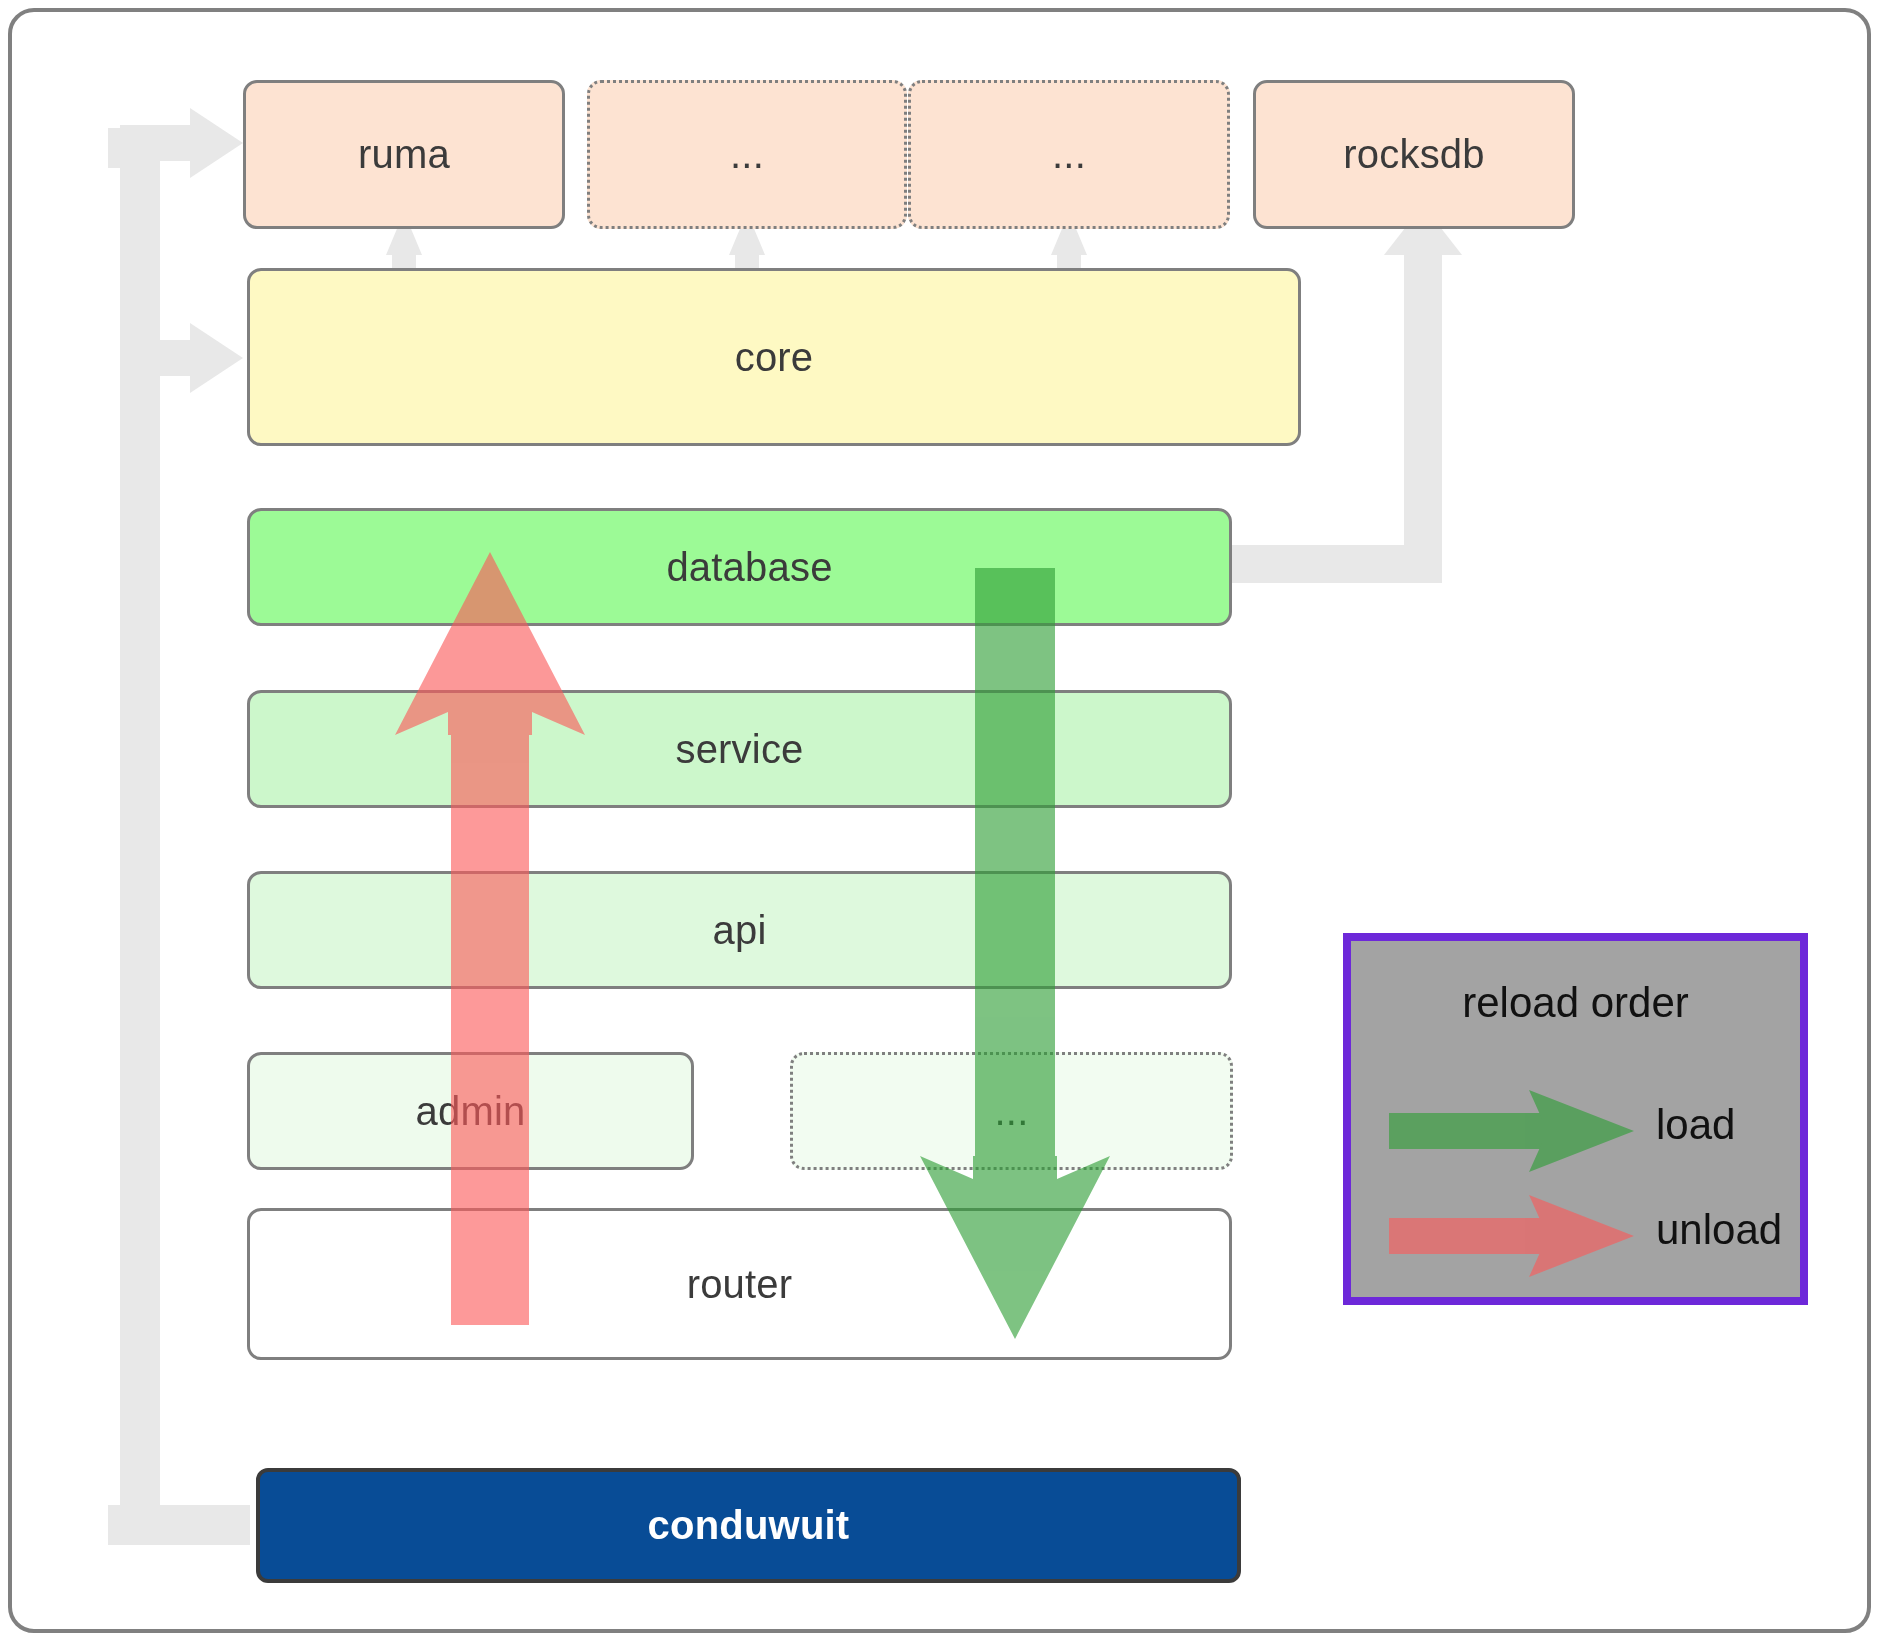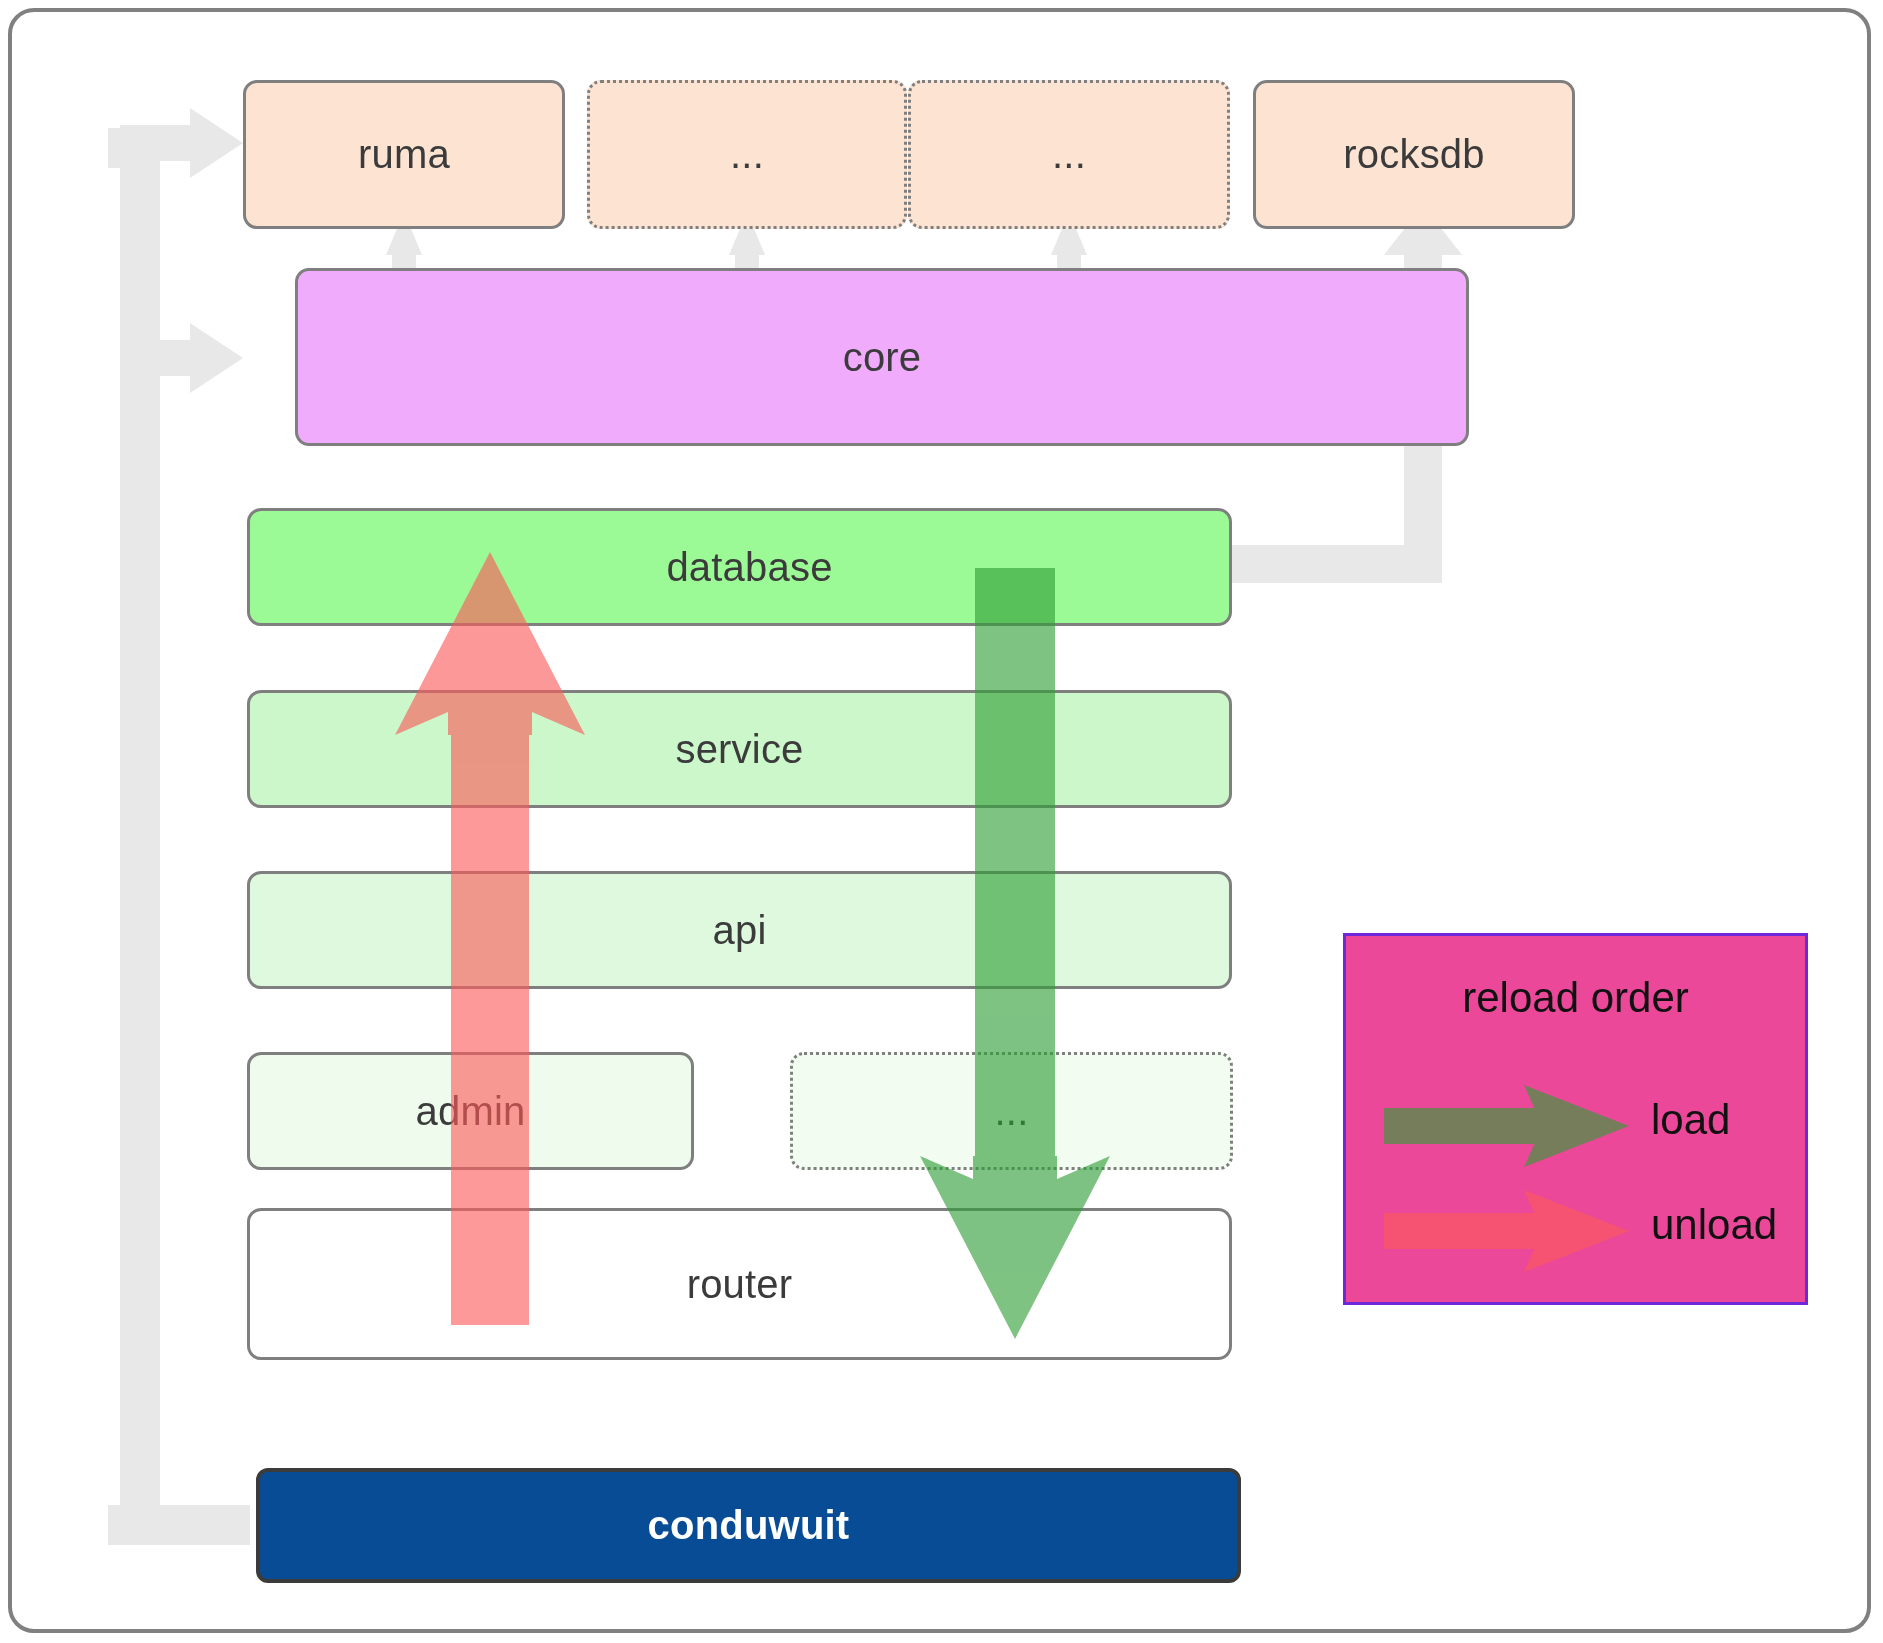--- a/index.html
+++ b/index.html
@@ -45,23 +45,22 @@
 
   
   .dep{ background:#fde3d2; height:149px; top:80px; }
   #dep-ruma    { left:243px;  width:322px; }
   #dep-dots-1  { left:587px;  width:320px; }
   #dep-dots-2  { left:908px;  width:322px; }
   #dep-rocksdb { left:1253px; width:322px; }
 
   
   #layer-core{
-    left:247px; top:268px; width:1174px; height:178px;
-    background:#f0abfc;
-    margin-left:48px;
+    left:247px; top:268px; width:1054px; height:178px;
+    background:#fef9c3;
   }
 
   
   #layer-database{ left:247px; top:508px;  width:985px; height:118px; background:#9cfa96;padding-left:20px; }
   #layer-service { left:247px; top:690px;  width:985px; height:118px; background:#ccf7cb; }
   #layer-api     { left:247px; top:871px;  width:985px; height:118px; background:#def9dd; }
   #layer-admin   { left:247px; top:1052px; width:447px; height:118px; background:#eefbed; }
   #layer-dots    { left:790px; top:1052px; width:443px; height:118px; background:#f2fcf1; }
   #layer-router  { left:247px; top:1192px; width:985px; height:152px; background:#ffffff;margin-top:16px; }
 
@@ -71,22 +70,22 @@
     background:#084c96; color:#ffffff; font-weight:bold;
     border-radius:12px;
     margin-left:9px;
   }
 
   
   #legend{
     position:absolute;
     left:1343px; top:933px;
     width:465px; height:372px;
-    background:#ec4899;
-    border:3px solid #6d28d9;
+    background:#a3a3a3;
+    border:8px solid #6d28d9;
     box-sizing:border-box;
     z-index:6;
   }
   #legend-title{
     position:absolute; left:0; top:38px; width:100%;
     text-align:center; font-size:42px; color:#111;
   }
   .legend-row{ position:absolute; left:0; width:100%; height:100px; }
   #legend-row-load  { top:140px;text-align:right; }
   #legend-row-unload{ top:245px; }

